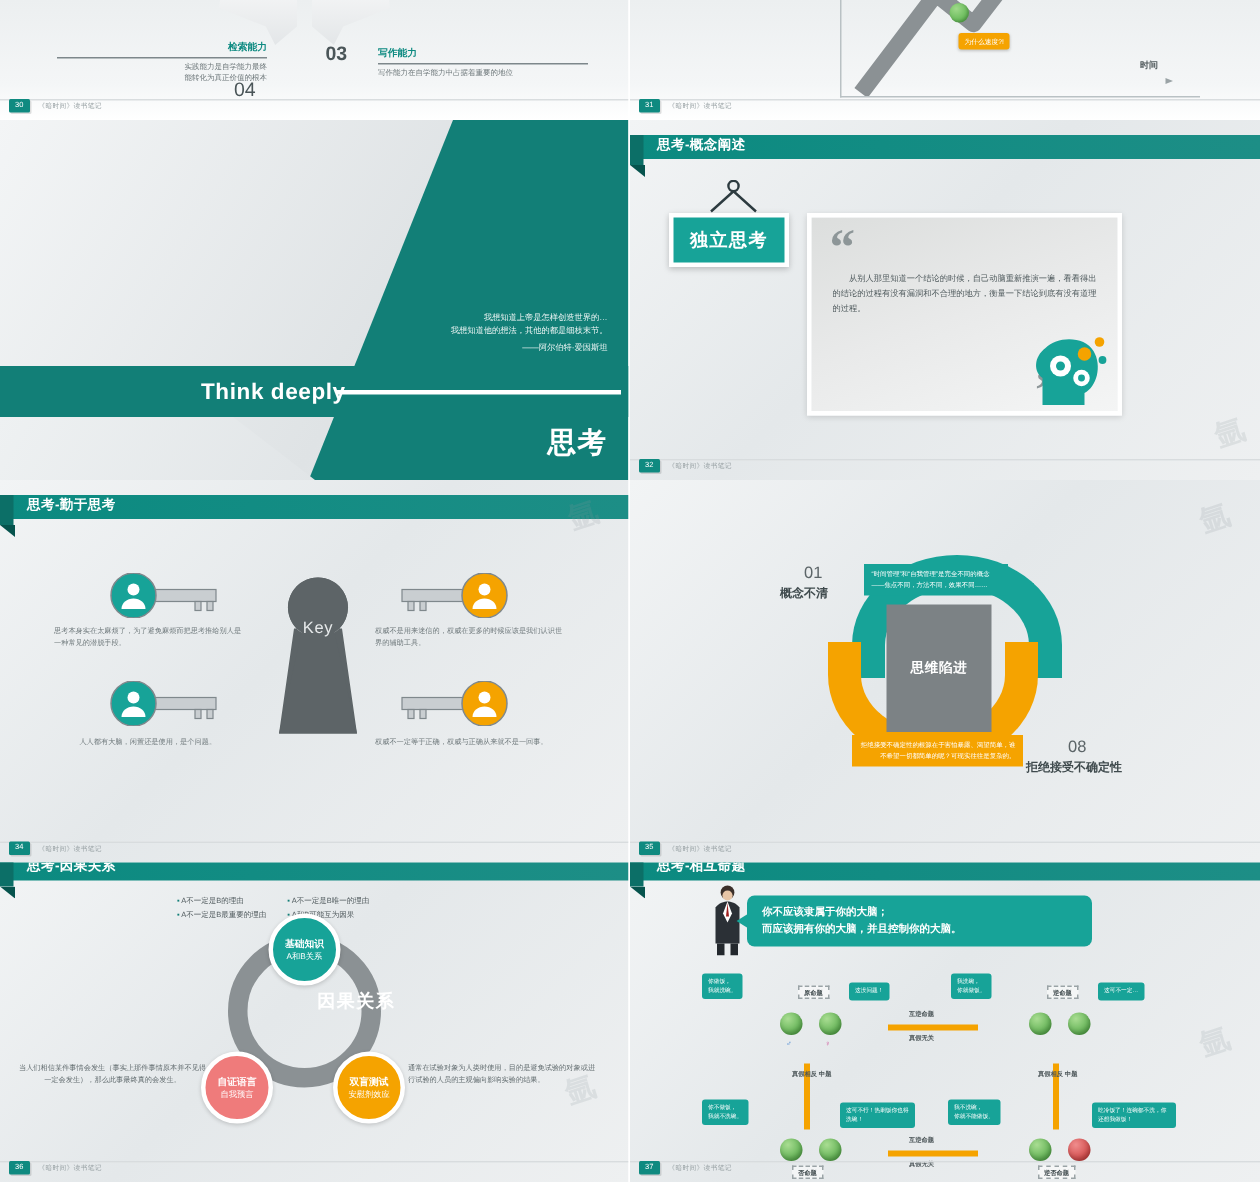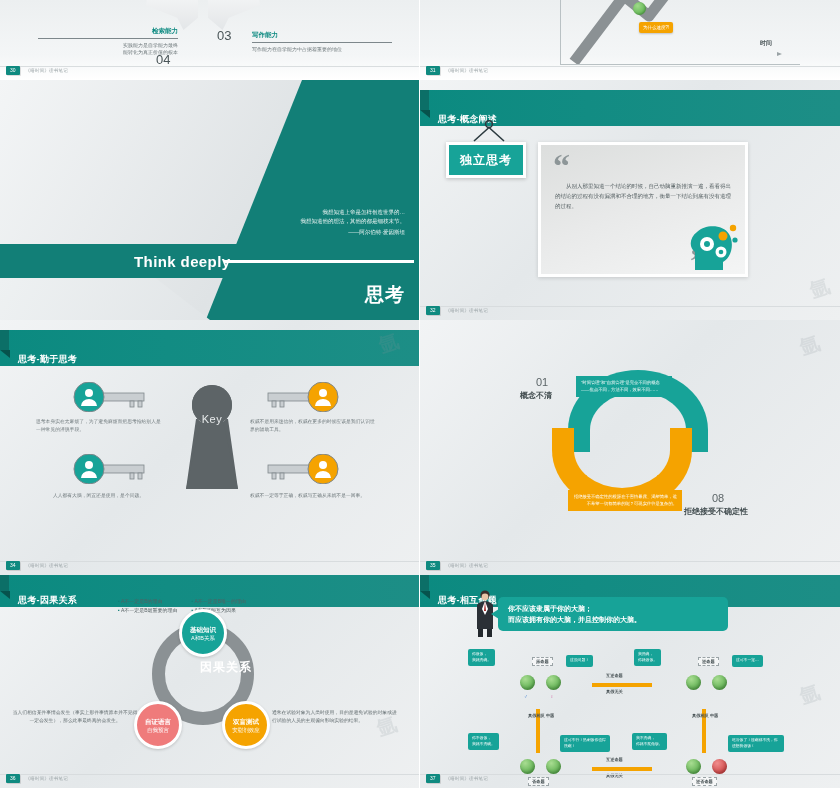--- a/index.html
+++ b/index.html
@@ -18,23 +18,23 @@
   .slide {
     position: relative;
     overflow: hidden;
     background: linear-gradient(135deg, #f2f4f5 0%, #e4e8ea 45%, #eef0f1 100%);
   }
   .slide.partial-top { background: linear-gradient(180deg,#eceff0 0%, #f4f6f7 70%, #ffffff 100%); }
   .gap-right { border-right: 1px solid #ffffff; }
 
   
   .ribbon {
-    position: absolute; left: 0; top: 10px; height: 36px; width: 100%;
+    position: absolute; left: 0; top: 10px; height: 16px; width: 100%;
     background: linear-gradient(90deg,#0b8a80 0%, #128c83 40%, #1d8e86 100%);
-    display: flex; align-items: flex-end;
+    display: flex; align-items: flex-start;
   }
   .ribbon .tail {
     position: absolute; left: 0; top: 20px; width: 10px; height: 8px;
     background: #06534d;
     clip-path: polygon(0 0, 100% 0, 100% 100%);
   }
   .ribbon .notch {
     position: absolute; left: 0; top: 0; width: 9px; height: 20px;
     background: #0c6f67;
   }
@@ -72,21 +72,21 @@
     background: linear-gradient(180deg,#fdfdfd 0%, #e3e6e8 100%);
     box-shadow: 0 1px 3px rgba(0,0,0,.14);
   }
   .fan.left  { left: 146px; clip-path: polygon(8% 0, 100% 0, 100% 78%, 72% 100%, 60% 78%, 0 56%); }
   .fan.right { left: 208px; clip-path: polygon(0 0, 92% 0, 100% 56%, 40% 78%, 28% 100%, 0 78%); }
   .fan-num {
     position: absolute; top: 28px; font-size: 13px; color: #4a5558;
     font-family: "Liberation Sans", sans-serif; font-weight: 300;
   }
   .fan-num.n1 { left: 156px; margin-top: 24px; }
-  .fan-num.n2 { left: 217px; }
+  .fan-num.n2 { left: 217px; font-weight: bold; }
   .cap { position: absolute; width: 140px; }
   .cap .cap-title { font-size: 6.5px; font-weight: bold; color: #0d8a81; }
   .cap .cap-rule { height: 1px; background: #7d878b; margin: 2px 0 3px 0; }
   .cap .cap-body { font-size: 5px; color: #6d777a; line-height: 7px; }
   .cap.c-left  { left: 38px; top: 27px; text-align: right; }
   .cap.c-right { left: 252px; top: 31px; text-align: left; }
 
   
   .chartbox {
     position: absolute; left: 140px; top: -60px; width: 240px; height: 125px;
@@ -208,21 +208,21 @@
   
   .bullets { position: absolute; left: 118px; top: 22px; display: flex; gap: 14px; }
   .bullets ul { list-style: none; }
   .bullets li { font-size: 5px; color: #545e61; line-height: 9px; white-space: nowrap; }
   .bullets li::before { content: "▪ "; color: #127f77; }
   .ringbig {
     position: absolute; left: 152px; top: 48px; width: 102px; height: 102px;
     border: 13px solid #8b9194; border-radius: 50%;
   }
   .ring-center {
-    position: absolute; left: 152px; top: 84px; width: 123px; 
+    position: absolute; left: 152px; top: 84px; width: 123px; text-align: center;
     color: #ffffff; font-size: 12px; font-weight: bold; letter-spacing: 1px; padding-left: 48px;
   }
   .bubblecircle {
     position: absolute; width: 48px; height: 48px; border-radius: 50%;
     border: 3px solid #ffffff; display: flex; flex-direction: column;
     align-items: center; justify-content: center; box-shadow: 0 1px 3px rgba(0,0,0,.18);
   }
   .bubblecircle b { color: #fff; font-size: 6.5px; line-height: 9px; }
   .bubblecircle i { color: #fff; font-size: 5.5px; font-style: normal; line-height: 8px; }
   .sidetext { position: absolute; font-size: 4.8px; line-height: 8px; color: #626c6f; width: 126px; }
@@ -423,20 +423,23 @@
       <span class="numbox">34</span>
       <span class="fnote">《暗时间》读书笔记</span>
     </div>
     <div class="watermark" style="right:20px;top:10px;bottom:auto;">氩</div>
   </div>
 
   <div class="slide">
 
     <div class="trap-teal"></div>
     <div class="trap-orange"></div>
+    <div class="trap-center">
+      <span>思维陷进</span>
+    </div>
 
     <div class="trap-num" style="left:116px;top:56px;">01</div>
     <div class="trap-sub" style="left:100px;top:70px;">概念不清</div>
     <div class="trap-bubble teal" style="left:156px;top:56px;width:96px;">“时间管理”和“自我管理”是完全不同的概念——焦点不同，方法不同，效果不同……</div>
 
     <div class="trap-num" style="left:292px;top:172px;">08</div>
     <div class="trap-sub" style="left:264px;top:186px;">拒绝接受不确定性</div>
     <div class="trap-bubble orange" style="left:148px;top:170px;width:114px;">拒绝接受不确定性的根源在于害怕暴露、渴望简单，谁不希望一切都简单的呢？可现实往往是复杂的。</div>
 
     <div class="footer-rule"></div>

